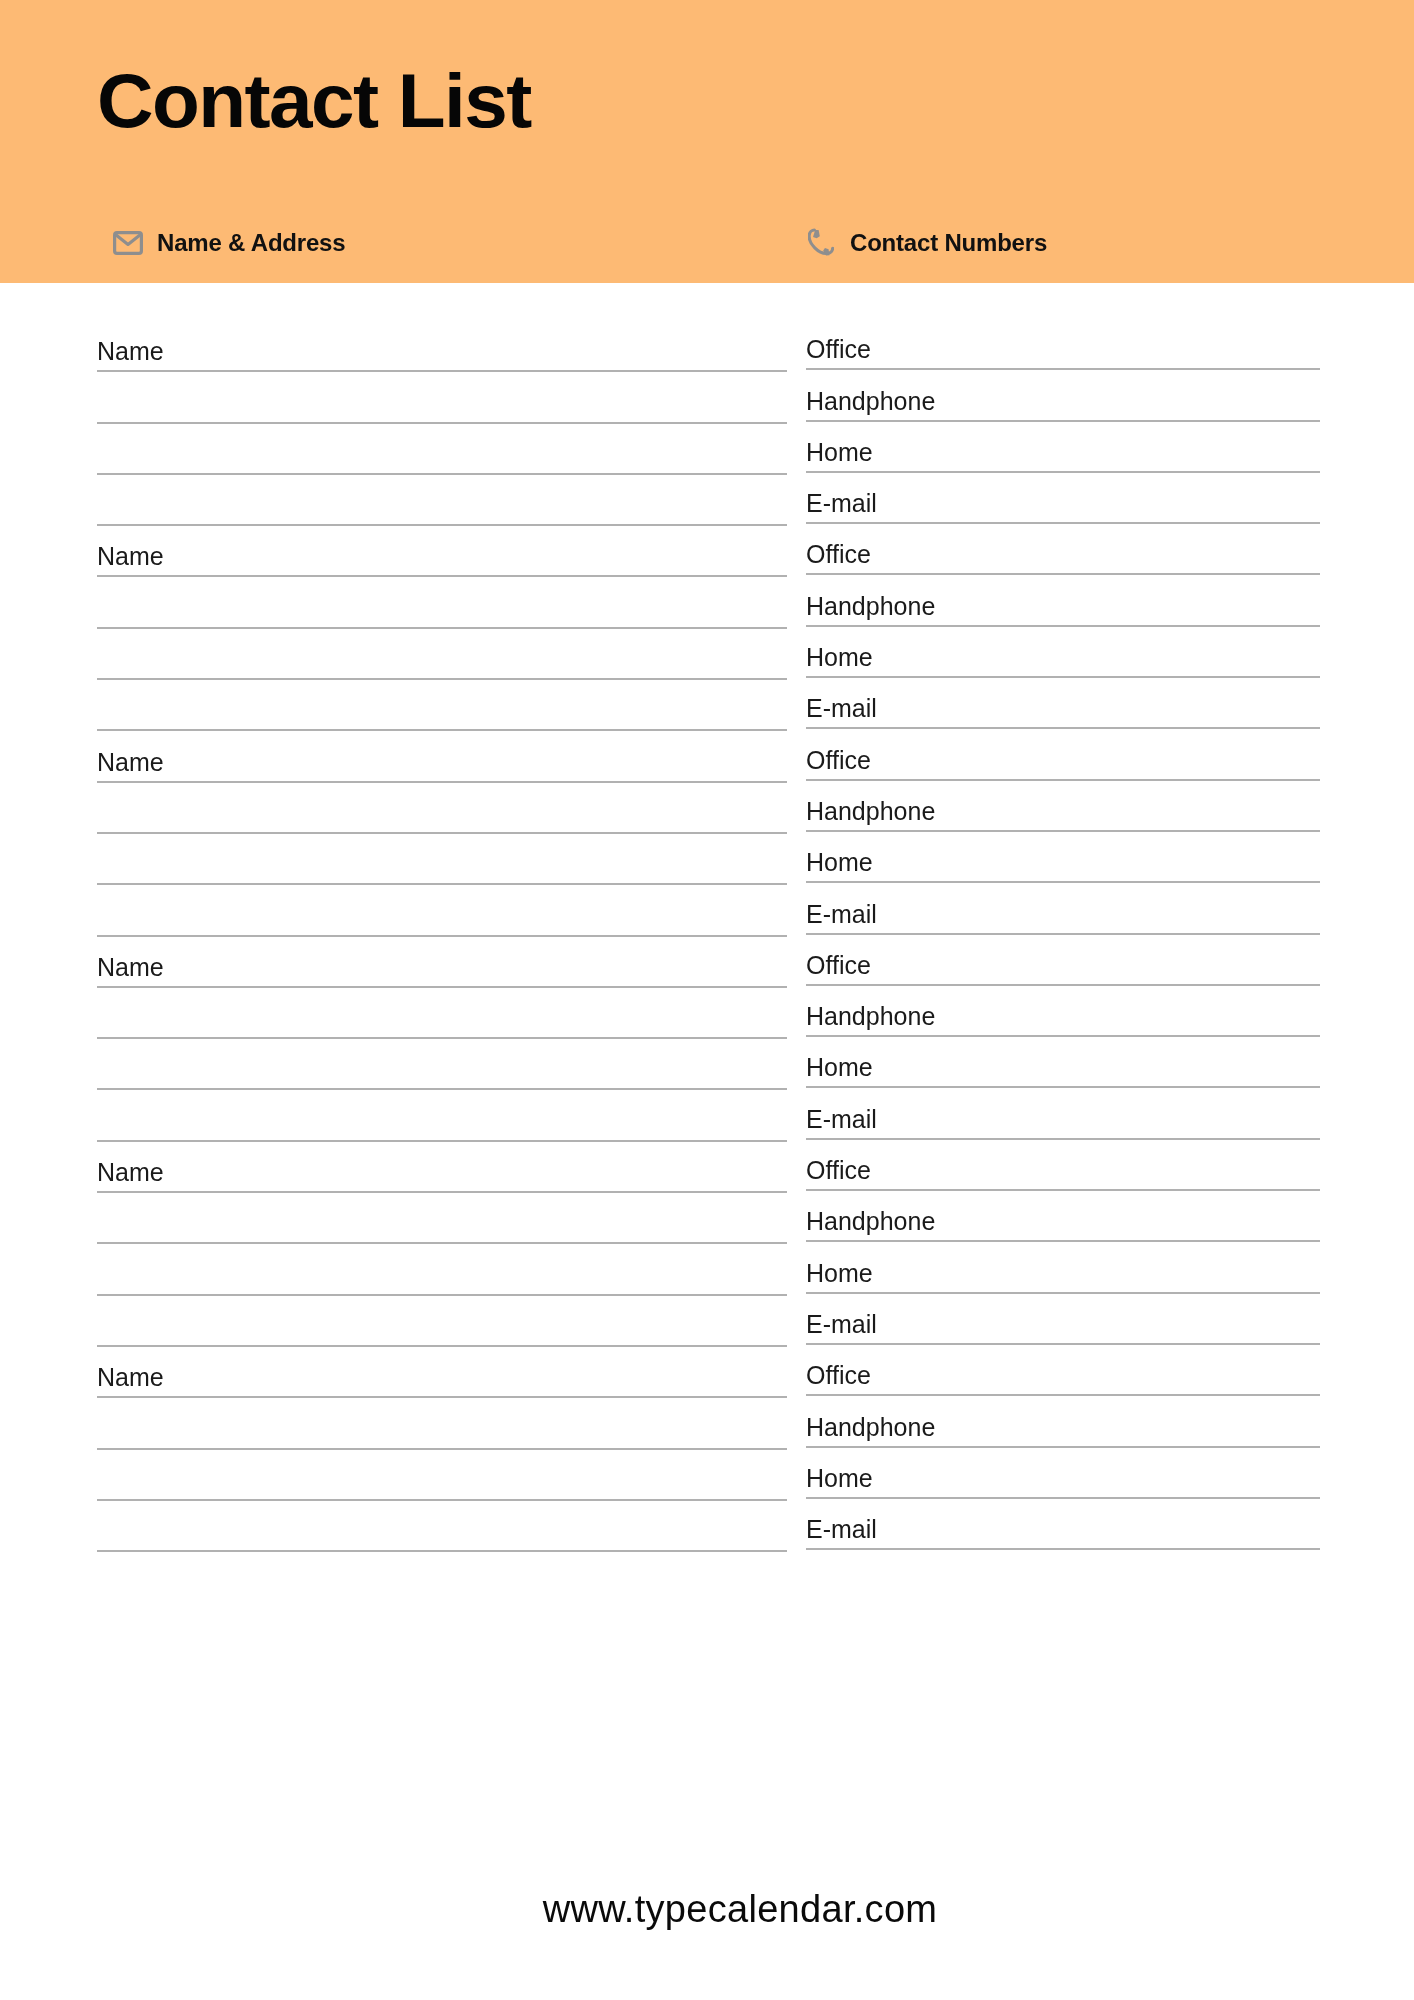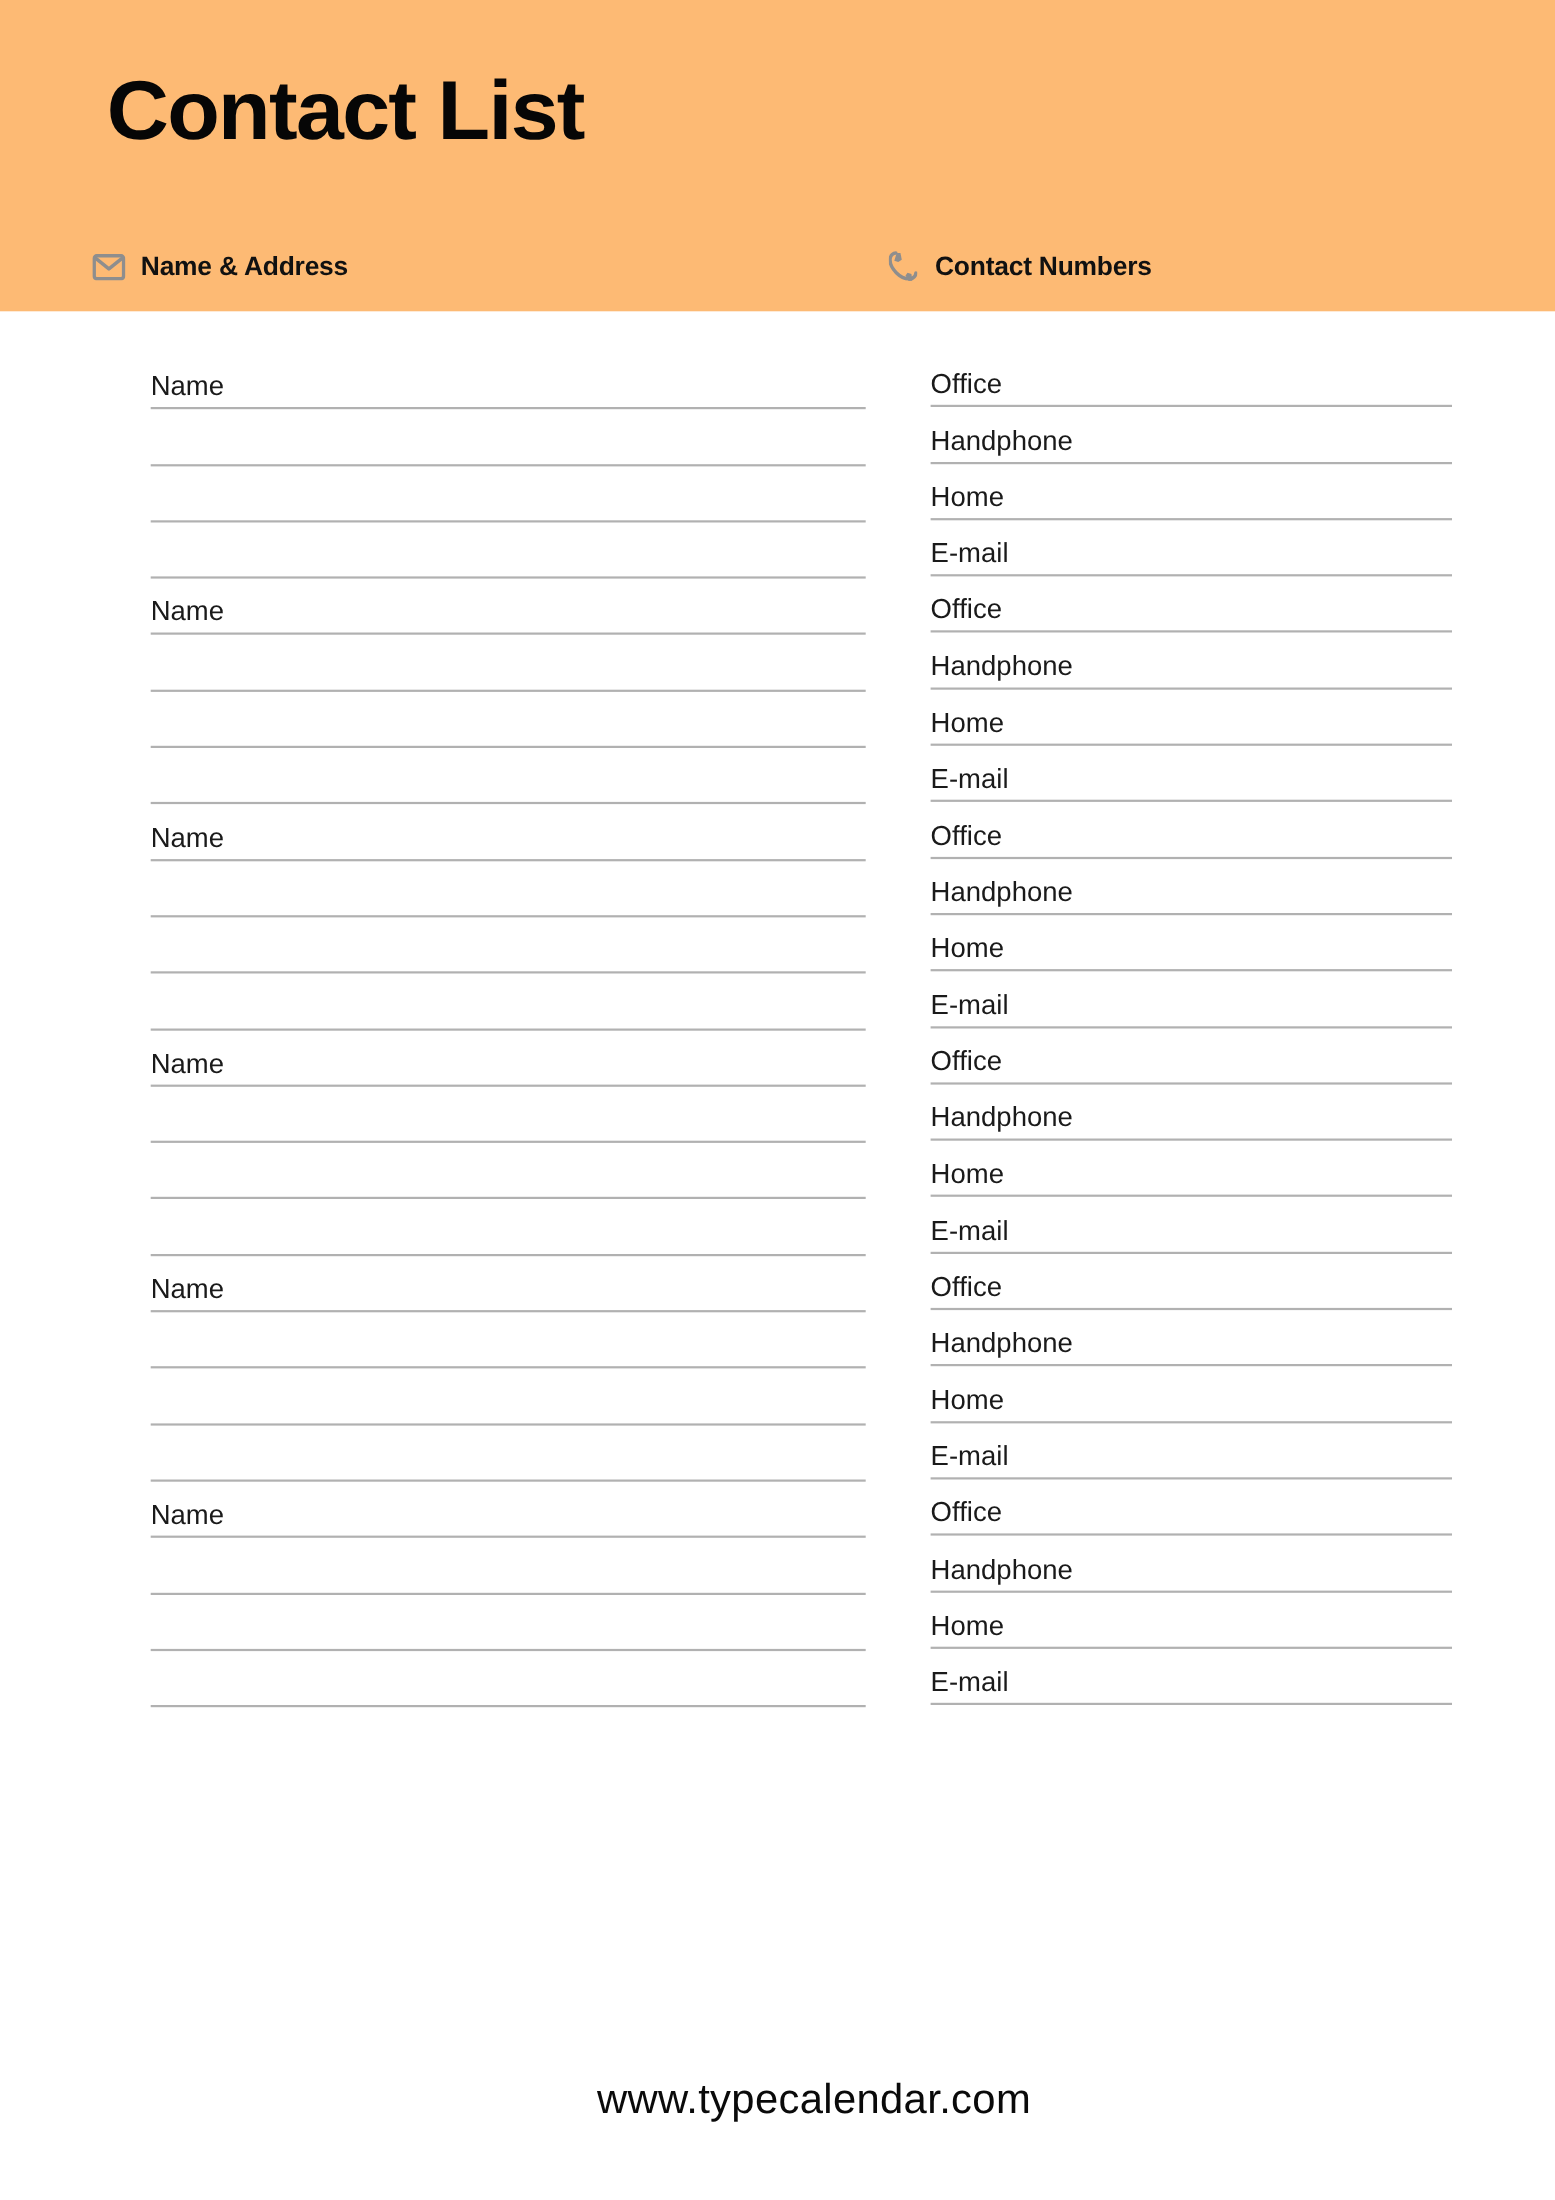--- a/index.html
+++ b/index.html
@@ -51,21 +51,21 @@
   }
 
   .col-head {
     position: absolute;
     display: flex;
     align-items: center;
     gap: 14px;
     height: 42px;
   }
 
-  .col-head.left  { left: 84px; justify-content: flex-end; }
+  .col-head.left  { left: 113px; justify-content: flex-end; }
   .col-head.right { left: 806px; align-items: center; }
 
   .col-head-label {
     font-size: 24px;
     font-weight: bold;
     color: #111111;
     white-space: nowrap;
     letter-spacing: -0.2px;
   }
 
@@ -110,21 +110,21 @@
     position: absolute;
     left: 0;
     bottom: 4px;
     font-size: 25px;
     line-height: 29px;
     color: #1a1a1a;
     white-space: nowrap;
     font-family: "Liberation Sans", sans-serif;
   }
 
-  .contact-block { position: relative; margin-left: 40px; }
+  .contact-block { position: relative; }
 
   
   .column.left  { padding-top: 38px; }
   .column.right { padding-top: 36px; }
 
   
   .footer {
     position: absolute;
     left: 0;
     top: 1886px;

